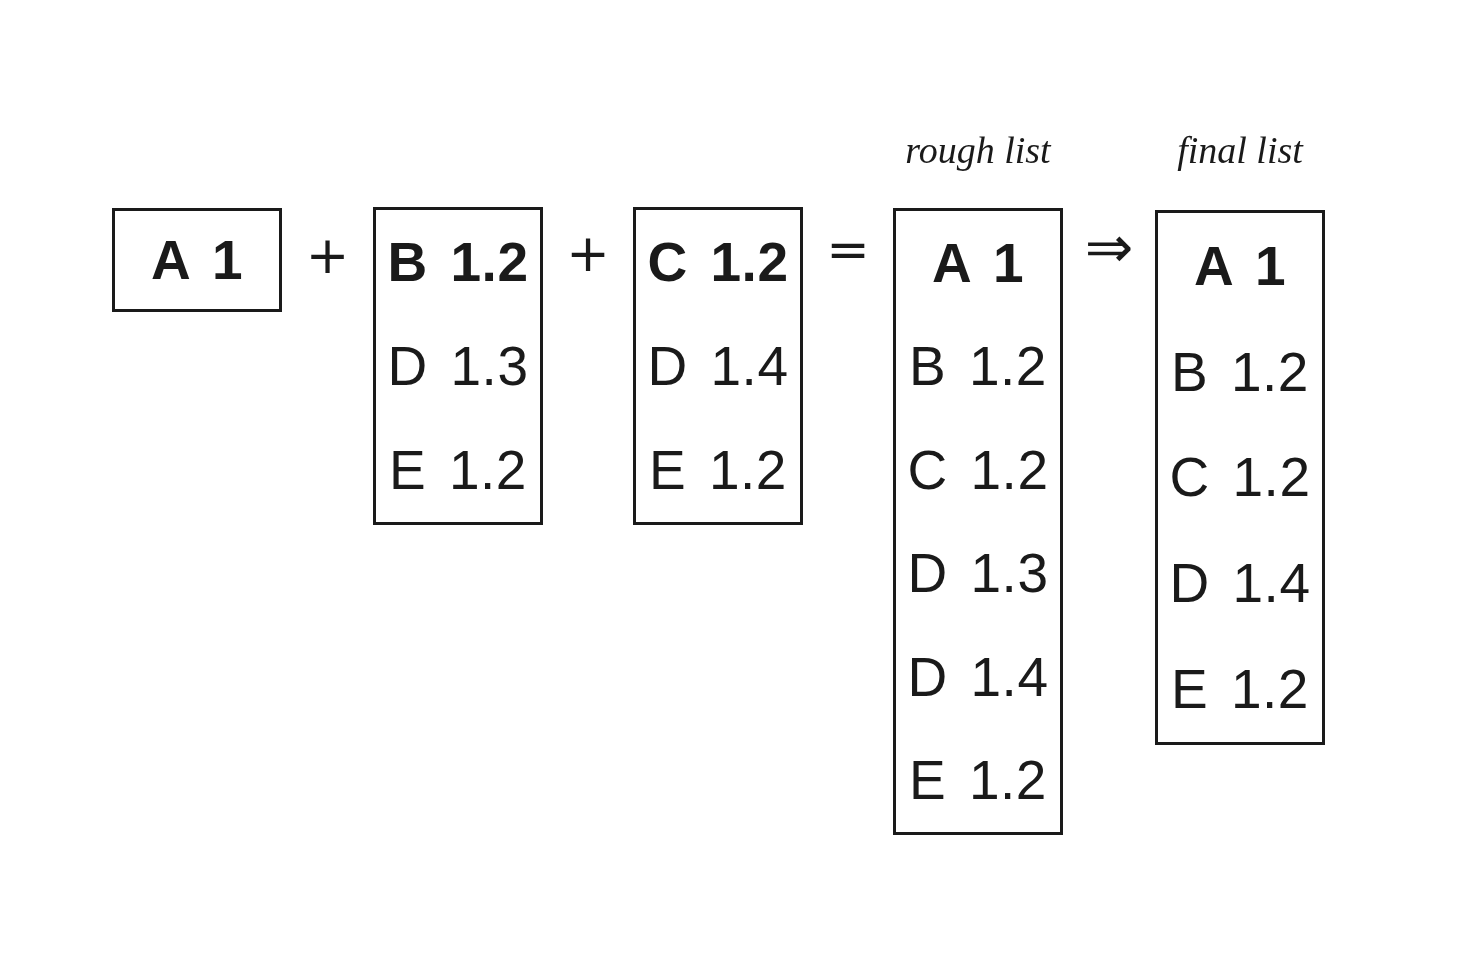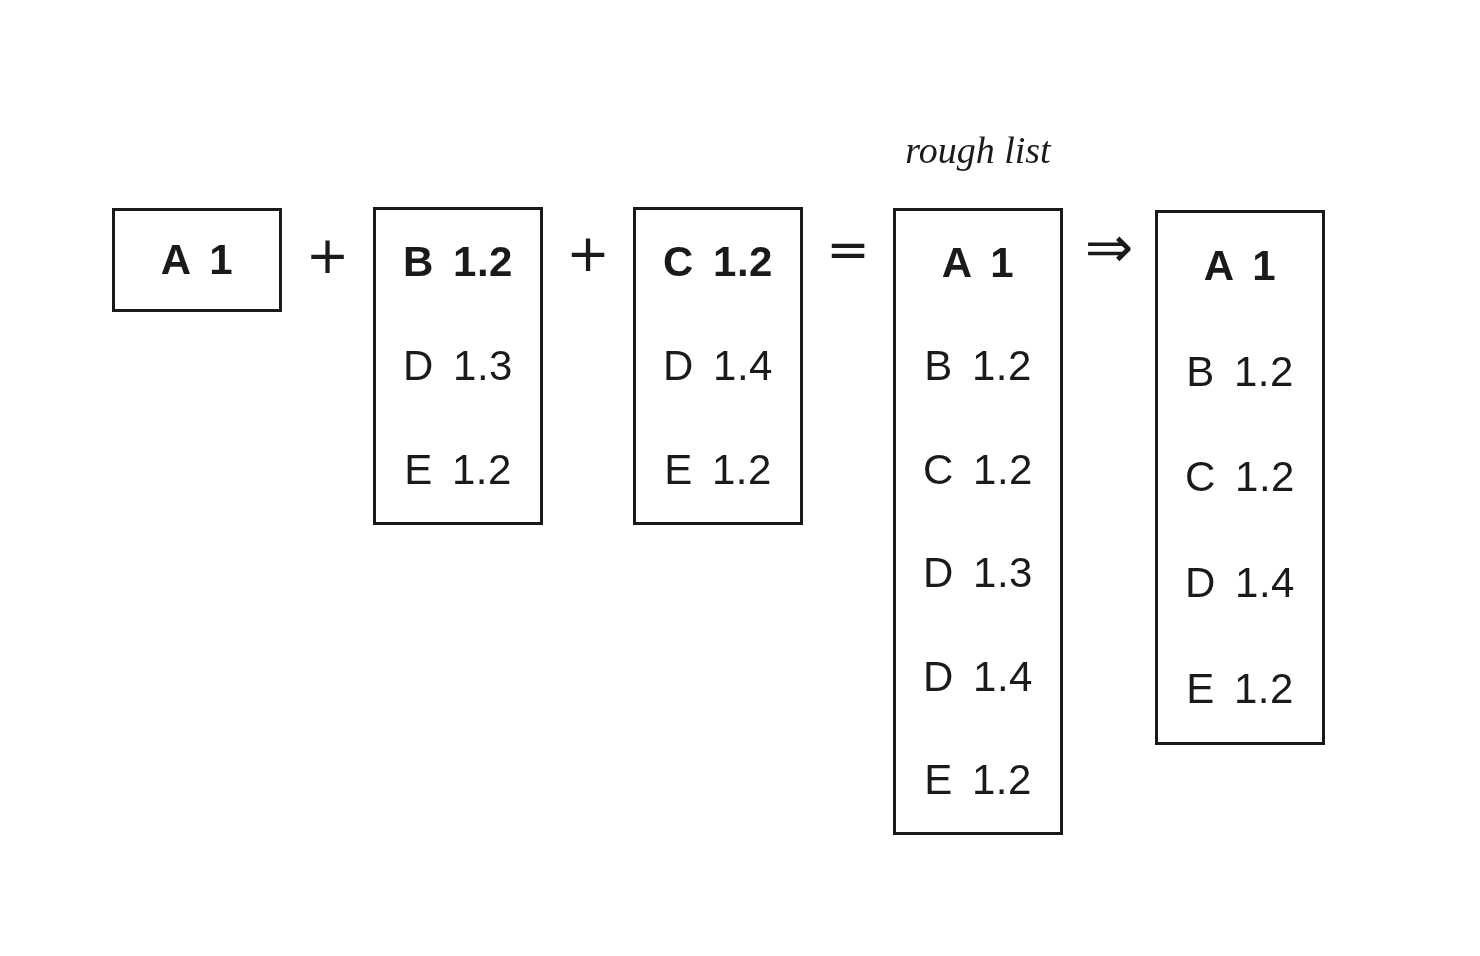--- a/index.html
+++ b/index.html
@@ -20,21 +20,21 @@
     border: 3px solid var(--border-color, #1a1a1a);
     background: var(--bg, #ffffff);
     display: flex;
     flex-direction: column;
   }
   .row {
     flex: 1;
     display: flex;
     align-items: center;
     justify-content: center;
-    font-size: 42px;
+    font-size: 55px;
     word-spacing: 7px;
     letter-spacing: 0.5px;
     white-space: nowrap;
   }
   .row.bold { font-weight: bold; }
   .op {
     position: absolute;
     display: flex;
     align-items: center;
     justify-content: center;
@@ -52,20 +52,21 @@
     justify-content: center;
     white-space: nowrap;
   }
 </style>
 </head>
 <body>
 
 <div class="canvas">
 
   <div class="serif-label" style="left:893px; top:118px; width:170px; height:54px;">rough list</div>
+  <div class="serif-label" style="left:1155px; top:118px; width:170px; height:54px;">final list</div>
 
   <div class="lbox" style="left:112px; top:208px; width:170px; height:104px;">
     <div class="row bold">A 1</div>
   </div>
 
   <div class="op" style="left:282px; top:203px; width:91px; height:104px;">+</div>
 
   <div class="lbox" style="left:373px; top:207px; width:170px; height:318px;">
     <div class="row bold">B 1.2</div>
     <div class="row">D 1.3</div>

